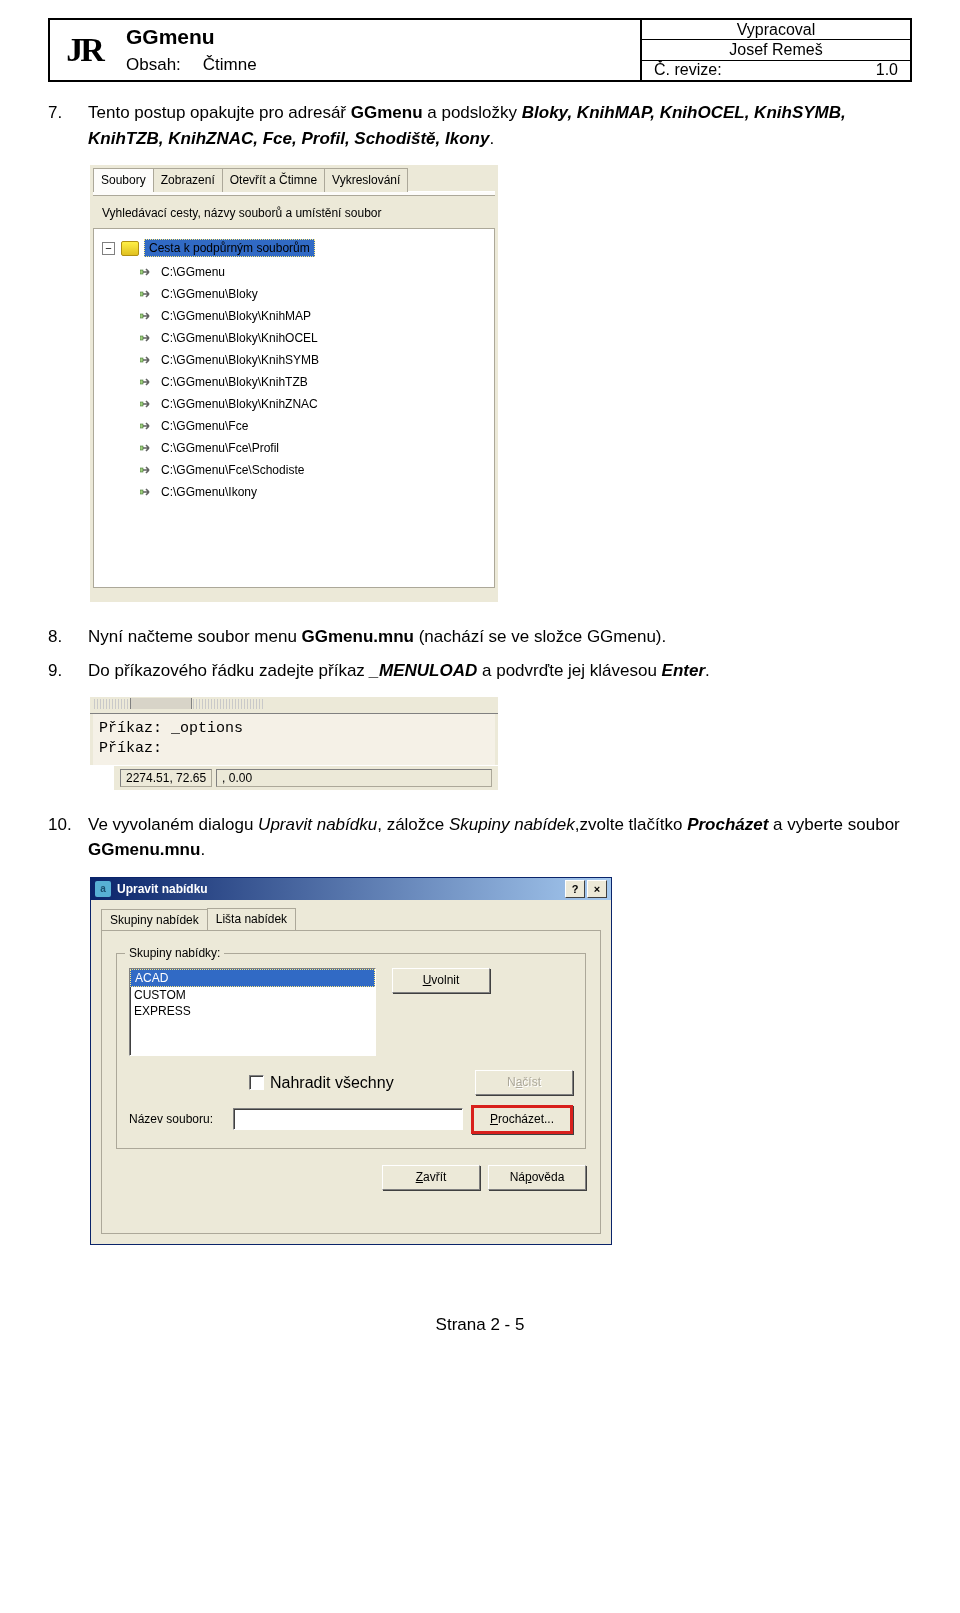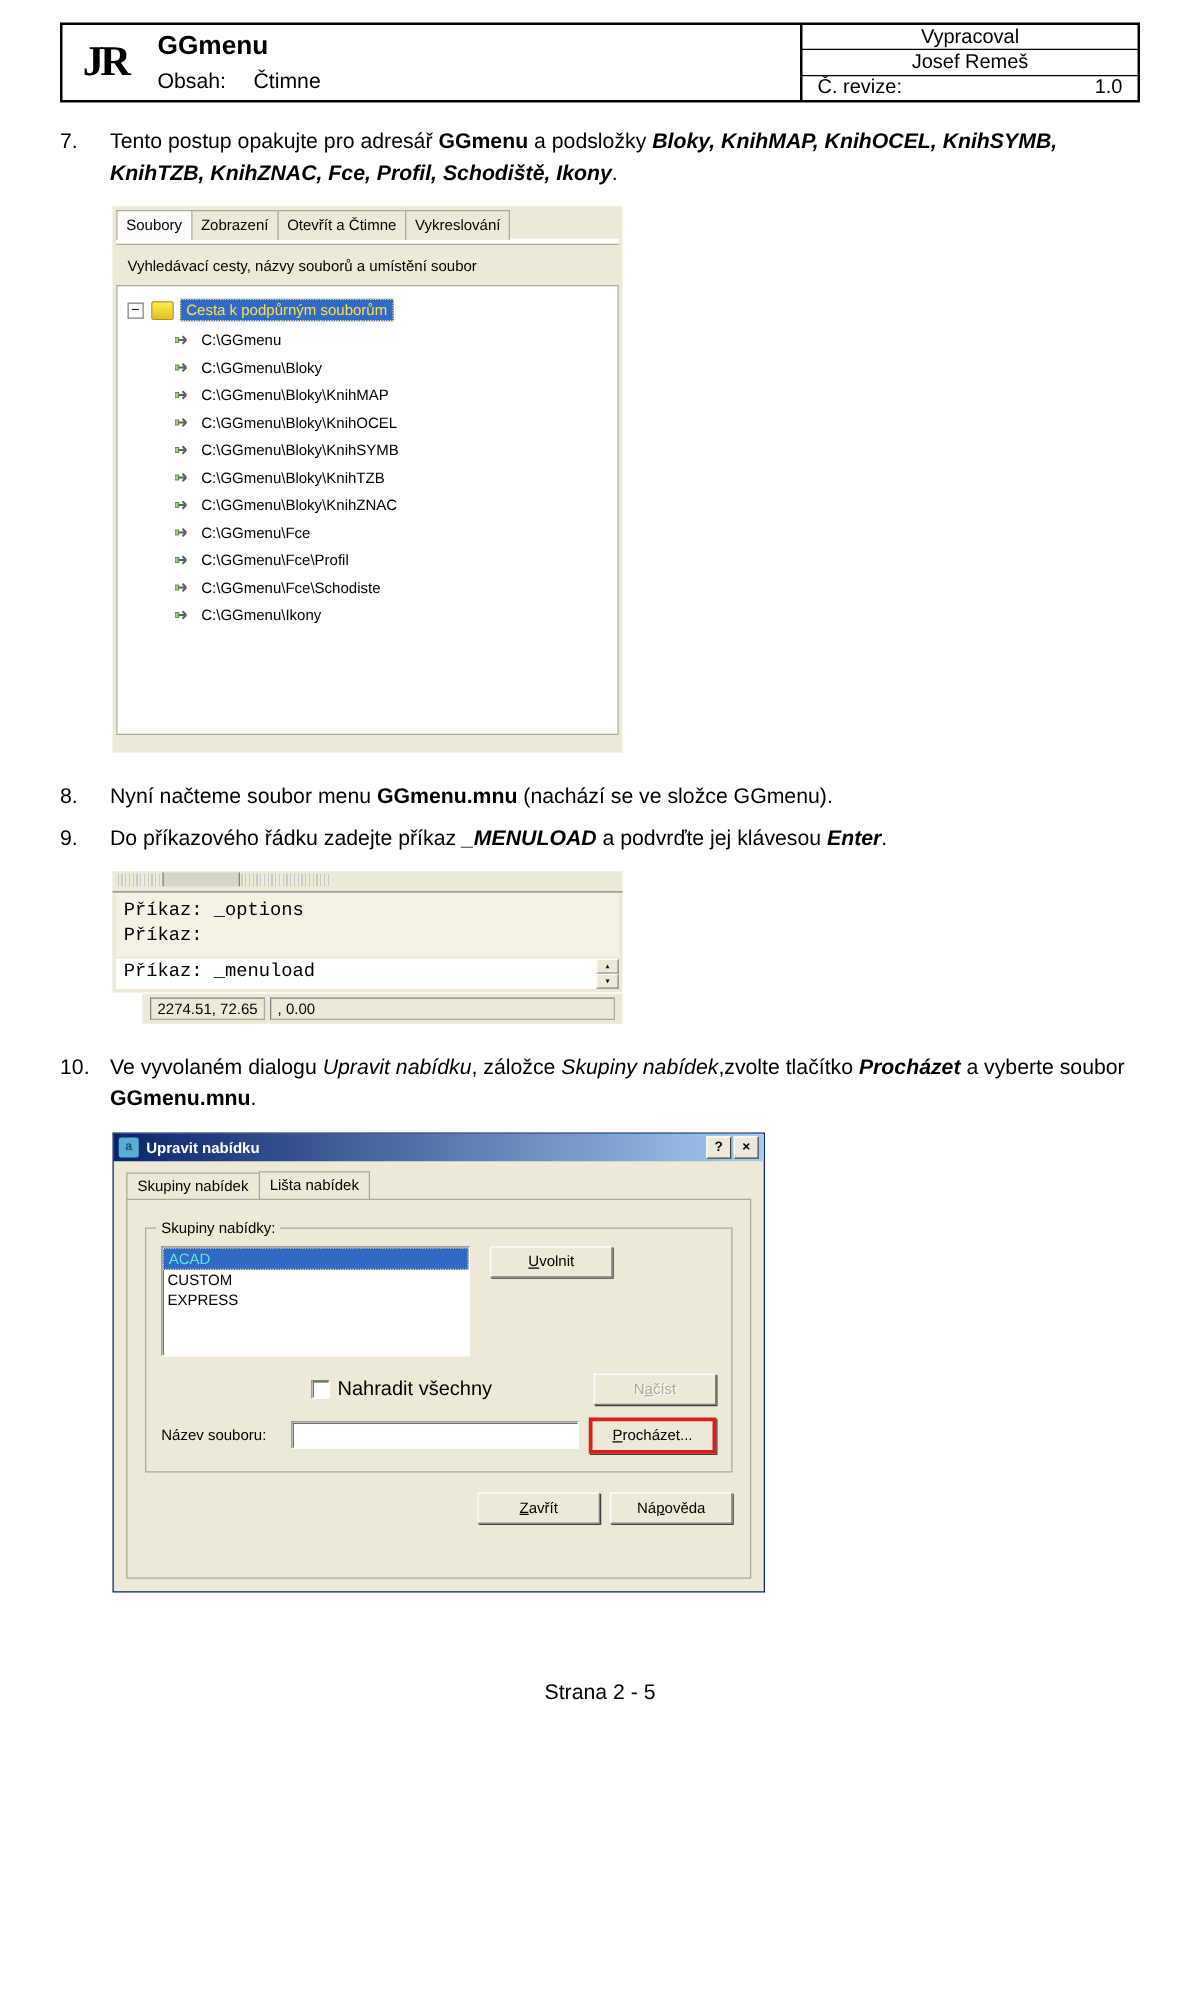--- a/index.html
+++ b/index.html
@@ -166,21 +166,21 @@
   .folder-icon {
     width: 16px; height: 13px;
     background: linear-gradient(#fff044,#e0c020);
     border: 1px solid #b09010;
     border-radius: 2px;
     margin-right: 5px;
     position: relative;
   }
   .sel {
     background: #316ac5;
-    color: #fde047;
+    color: #000000;
     padding: 1px 4px;
     border: 1px dotted #ffe97f;
   }
   .tree-items {
     padding-left: 38px;
   }
   .tree-item {
     display: flex;
     align-items: center;
     font-family: Tahoma, sans-serif;
@@ -373,21 +373,21 @@
     border-bottom-color: #fff;
     box-shadow: inset 1px 1px 0 #404040;
     font-size: 12px;
     overflow: hidden;
   }
   .listbox .item {
     padding: 1px 4px;
   }
   .listbox .item.sel {
     background: #316ac5;
-    color: #5eead4;
+    color: #ffffff;
   }
   .row-flex {
     display: flex;
     align-items: flex-start;
     gap: 16px;
   }
   .winbtn2 {
     width: 96px;
     height: 23px;
     background: #ece9d8;
@@ -624,29 +624,20 @@
       </li>
     </ol>
 
     <div class="screenshot">
       <div class="ss2">
         <div class="ss2-top"></div>
         <div class="ss2-hist">
           <div>Příkaz: _options</div>
           <div>Příkaz:</div>
         </div>
-        <div class="ss2-input">
-          <div class="field">
-            <span>Příkaz:</span> <span>_menuload</span>
-          </div>
-          <div class="scroll">
-            <div class="btn">▴</div>
-            <div class="btn">▾</div>
-          </div>
-        </div>
         <div class="ss2-status">
           <span>2274.51, 72.65</span>
             <span class="last">, 0.00</span>
         </div>
       </div>
     </div>
 
     <ol class="steps">
       <li>
         <div class="num">10.</div>

